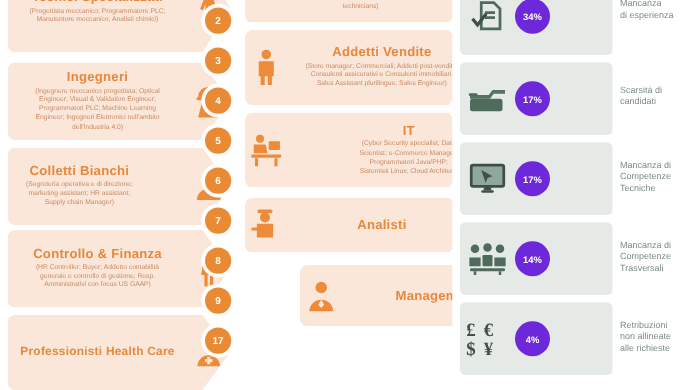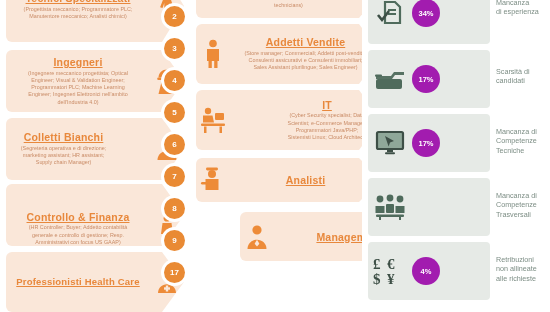--- a/index.html
+++ b/index.html
@@ -23,21 +23,21 @@
     -webkit-clip-path: polygon(0 0, calc(100% - 22px) 0, 100% 50%, calc(100% - 22px) 100%, 0 100%);
     clip-path: polygon(0 0, calc(100% - 22px) 0, 100% 50%, calc(100% - 22px) 100%, 0 100%);
     border-radius:6px 0 0 6px;
   }
   .job-card.left  { left:6px; width:178px; }
   .job-card.right { left:196px; width:185px; }
 
   .job-text { flex:1; text-align:center; padding:0 6px; }
   .job-title {
     color:#e8883c; font-size:10.5px; font-weight:bold;
-    line-height:12px; letter-spacing:.2px;text-decoration:underline;
+    line-height:12px; letter-spacing:.2px;
   }
   .job-title.small { font-size:9.5px; }
   .job-sub {
     color:#c98b66; font-size:5.4px; line-height:7.2px;
     margin-top:1.5px; padding:0 8px;
   }
   .job-icon {
     width:34px; min-width:34px; height:34px;
     display:flex; align-items:center; justify-content:center;
     color:#ed8b38;
@@ -65,21 +65,21 @@
     background:#e6eae6; border-radius:4px;
     display:flex; align-items:center;
   }
   .stat-icon {
     width:44px; min-width:44px; height:100%;
     display:flex; align-items:center; justify-content:center;
     color:#4f6b5c;
   }
   .stat-pct {
     width:28px; min-width:28px; height:28px; border-radius:50%;
-    background:#a21caf; color:#ffffff;
+    background:#6d28d9; color:#ffffff;
     font-size:7.5px; font-weight:bold;
     display:flex; align-items:center; justify-content:center;
   }
   .stat-label {
     position:absolute; left:134px; width:62px;
     color:#7c8d84; font-size:7.2px; line-height:9.4px;
   }
   .stat-wrap { position:absolute; left:0; width:188px; }
 </style>
 </head>
@@ -174,21 +174,21 @@
           <circle cx="12" cy="8" r="4"></circle>
           <path d="M5.5 13h13v11h-13z"></path>
           <rect x="1" y="16" width="6" height="2.4" rx="1.2"></rect>
         </svg>
       </div>
       <div class="job-text">
         <div class="job-title">Analisti</div>
       </div>
     </div>
 
-    <div class="job-card left" style="top:184px; height:62px;align-items:flex-end;">
+    <div class="job-card left" style="top:184px; height:62px;">
       <div class="job-text">
         <div class="job-title">Controllo &amp; Finanza</div>
         <div class="job-sub">(HR Controller; Buyer; Addetto contabilità generale e controllo di gestione; Resp. Amministrativi con focus US GAAP)</div>
       </div>
       <div class="job-icon">
         <svg width="20" height="30" viewBox="0 0 20 30" fill="currentColor">
           <circle cx="10" cy="4.2" r="3.4"></circle>
           <path d="M5.5 9h9l1.5 11h-12z"></path>
           <path d="M6.5 20h2.6v9H6.5zM11 20h2.6v9H11z"></path>
         </svg>
@@ -294,20 +294,21 @@
           <svg width="32" height="26" viewBox="0 0 32 26" fill="currentColor">
             <circle cx="6" cy="5" r="3.4"></circle>
               <circle cx="16" cy="4" r="3.4"></circle>
               <circle cx="26" cy="5" r="3.4"></circle>
             <path d="M1.5 12h9v7h-9zM21.5 12h9v7h-9z"></path>
             <rect x="12" y="10" width="8" height="9" rx="1"></rect>
             <rect x="2" y="20.5" width="28" height="2.4" rx="1"></rect>
             <path d="M5 23h2v3H5zM25 23h2v3h-2z"></path>
           </svg>
         </div>
+        <div class="stat-pct">14%</div>
       </div>
       <div class="stat-label" style="top:13px;">
         <div>Mancanza di</div>
         <div>Competenze</div>
         <div>Trasversali</div>
       </div>
     </div>
 
     <div class="stat-wrap" style="top:242px; height:58px;">
       <div class="stat-row" style="top:0; height:58px;">

